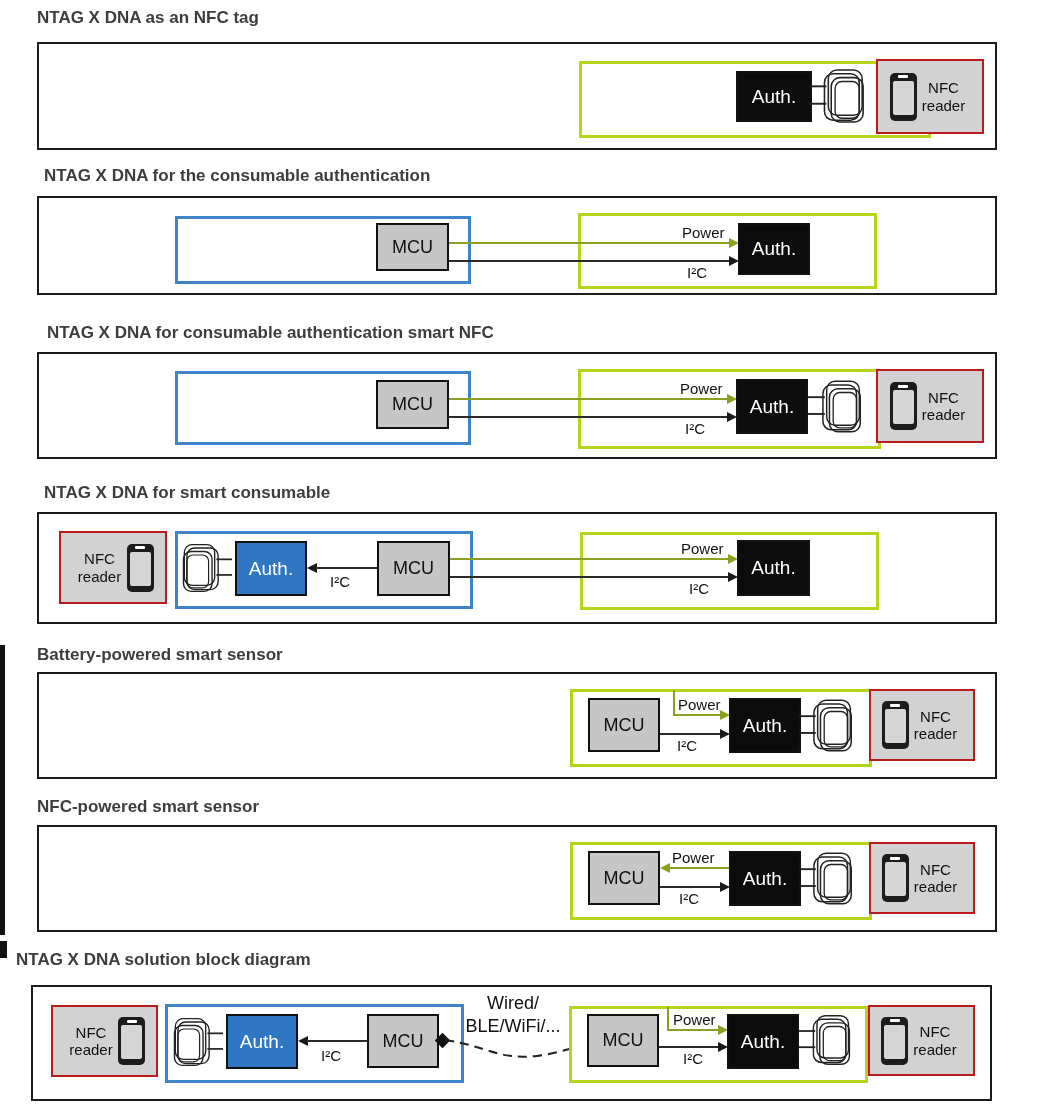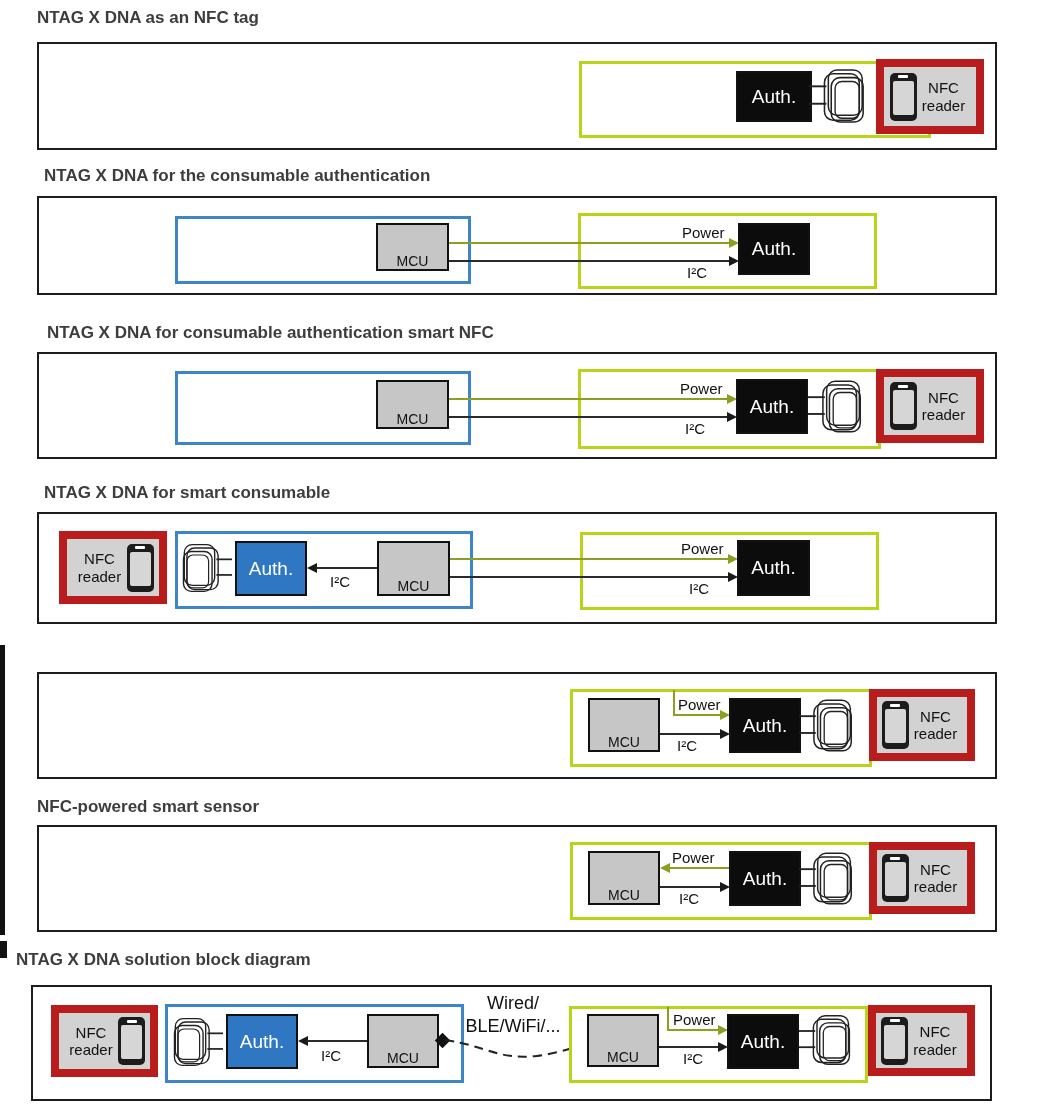--- a/index.html
+++ b/index.html
@@ -4,24 +4,24 @@
 <style>
   html,body{margin:0;padding:0;background:#fff;}
   .page{position:relative;width:1051px;height:1116px;background:#fff;overflow:hidden;
         font-family:"Liberation Sans","DejaVu Sans",sans-serif;}
   .sec-title{position:absolute;font-weight:bold;font-size:17px;color:#3d3d3d;white-space:nowrap;}
   .obox{position:absolute;background:#fff;border:2px solid #1c1c1c;}
   .gbox{position:absolute;border:3px solid #b9d21a;background:#fff;}
   .bbox{position:absolute;border:3px solid #3d85c8;background:#fff;}
   .chip{position:absolute;display:flex;align-items:center;justify-content:center;
         border:2px solid #111;box-sizing:border-box;}
-  .chip.mcu{background:#c6c6c6;color:#111;font-size:14px;align-items:flex-end;}
+  .chip.mcu{background:#c6c6c6;color:#111;font-size:18px;}
   .chip.authk{background:#0c0c0c;color:#fff;font-size:19px;}
   .chip.authb{background:#2f77c2;color:#fff;font-size:19px;}
-  .reader{position:absolute;background:#d2d2d2;border:8px solid #b91c1c;box-sizing:border-box;
+  .reader{position:absolute;background:#d2d2d2;border:2px solid #b91c1c;box-sizing:border-box;
           display:flex;align-items:center;justify-content:center;gap:0;}
   .reader.rev{flex-direction:row-reverse;}
   .reader .lbl{font-size:15px;color:#111;text-align:center;line-height:1.15;width:54px;}
   .phone{position:relative;width:27px;height:48px;background:#1c1c1c;border-radius:5px;flex:0 0 auto;}
   .phone .scr{position:absolute;left:3px;right:3px;top:8px;bottom:6px;background:#d6d6d6;border-radius:2px;}
   .phone .ntc{position:absolute;top:2.5px;left:50%;transform:translateX(-50%);width:10px;height:3px;background:#fff;border-radius:1px;}
   .hline{position:absolute;height:2px;}
   .vline{position:absolute;width:2px;}
   .hline.green,.vline.green{background:#8e9e20;}
   .hline.dark,.vline.dark{background:#2a2a2a;}
@@ -150,20 +150,21 @@
     <div class="tri r green" style="left:689px;top:40px"></div>
     <div class="small-lbl" style="left:642px;top:26px">Power</div>
     <div class="hline dark" style="left:411px;top:62px;width:278px"></div>
     <div class="tri r dark" style="left:689px;top:58px"></div>
     <div class="small-lbl" style="left:650px;top:66px">I²C</div>
     <div class="chip authk" style="left:698px;top:26px;width:73px;height:56px">
       <span>Auth.</span>
     </div>
   </div>
 
+  <div class="sec-title" style="left:37px;top:645px">Battery-powered smart sensor</div>
   <div class="obox" style="left:37px;top:672px;width:956px;height:103px">
     <div class="gbox" style="left:531px;top:15px;width:296px;height:72px"></div>
     <div class="chip mcu" style="left:549px;top:24px;width:72px;height:54px">
       <span>MCU</span>
     </div>
     <div class="vline green" style="left:634px;top:16px;height:26px"></div>
     <div class="hline green" style="left:634px;top:40px;width:47px"></div>
     <div class="tri r green" style="left:681px;top:36px"></div>
     <div class="small-lbl" style="left:639px;top:22px">Power</div>
     <div class="hline dark" style="left:621px;top:59px;width:60px"></div>

